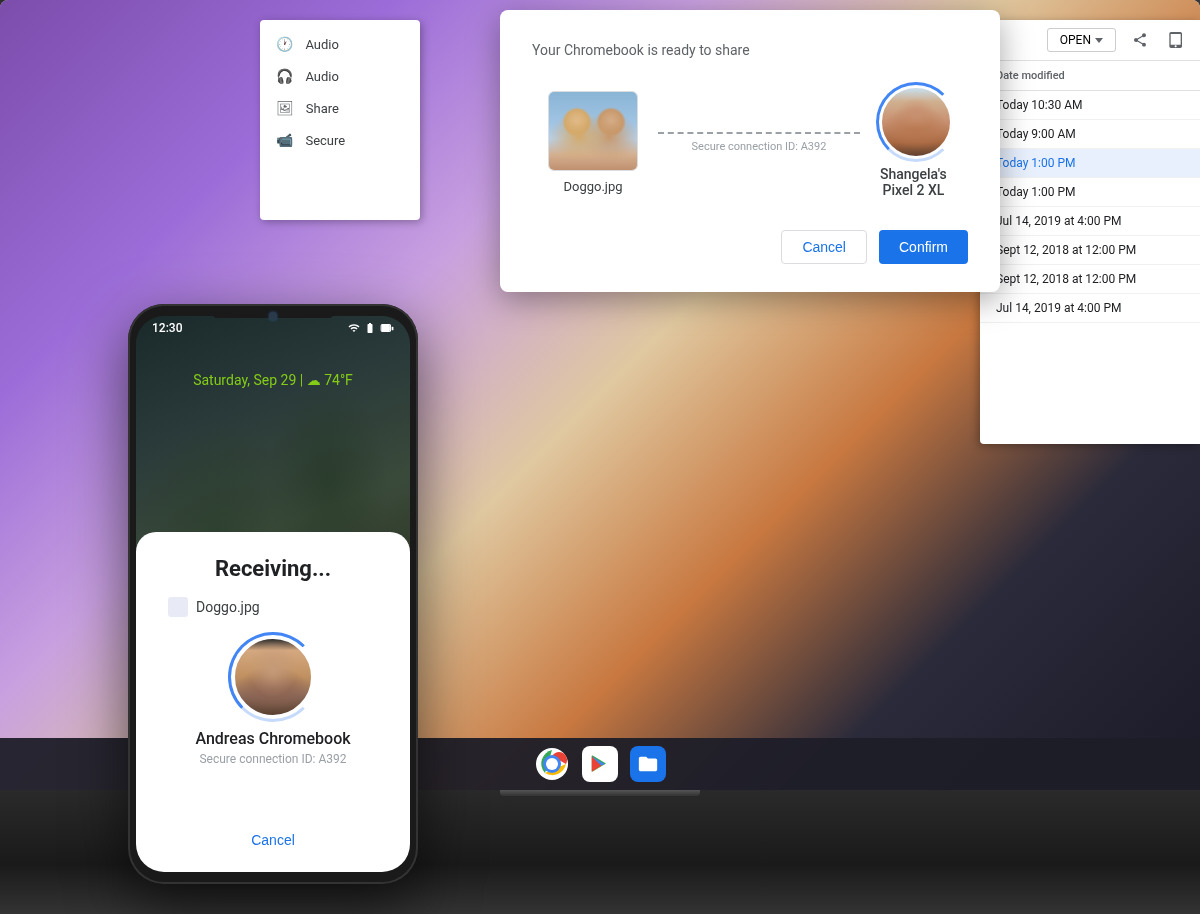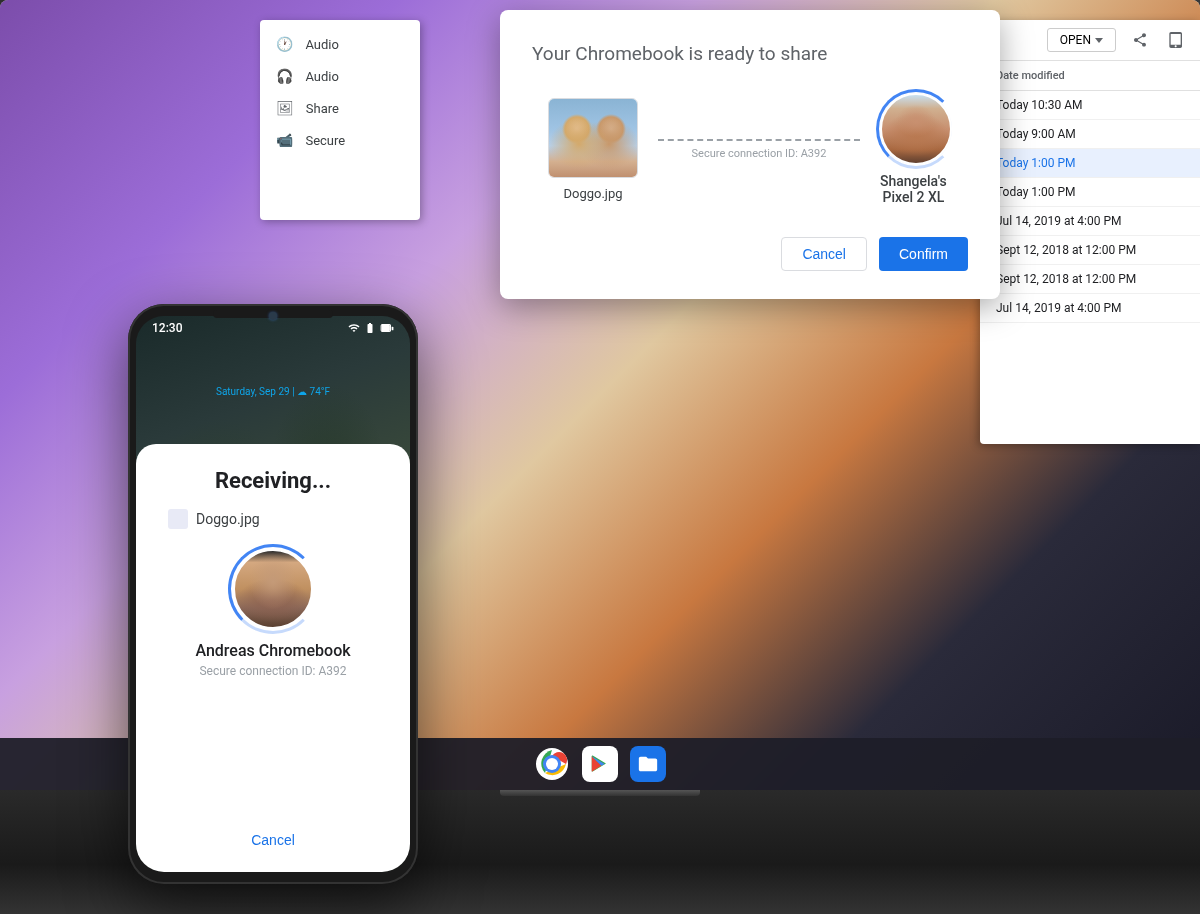--- a/index.html
+++ b/index.html
@@ -158,21 +158,21 @@
     }
 
     .dialog-title {
       font-size: 20px;
       font-weight: 500;
       color: #202124;
       margin-bottom: 4px;
     }
 
     .dialog-subtitle {
-      font-size: 19px;
+      font-size: 14px;
       color: #5f6368;
       margin-bottom: 28px;
     }
 
     .dialog-content {
       display: flex;
       align-items: center;
       justify-content: space-between;
       margin-bottom: 32px;
       padding: 0 16px;
@@ -361,24 +361,24 @@
     }
 
     .phone-icons {
       display: flex;
       gap: 4px;
       align-items: center;
     }
 
     .phone-date-weather {
       position: absolute;
-      top: 70px; left: 0; right: 0;
+      top: 56px; left: 0; right: 0;
       text-align: center;
-      color: #0ea5e9;
-      font-size: 10px;
+      color: #84cc16;
+      font-size: 14px;
     }
 
     
     .phone-notch {
       position: absolute;
       top: 6px; left: 50%;
       transform: translateX(-50%);
       width: 120px; height: 8px;
       background: #1a1a1a;
       border-radius: 4px;
@@ -394,21 +394,21 @@
       background: #2a3a4a;
       border-radius: 50%;
       z-index: 21;
       box-shadow: 0 0 3px rgba(66,133,244,0.5);
     }
 
     
     .phone-receiving-card {
       position: absolute;
       bottom: 0; left: 0; right: 0;
-      height: 428px;
+      height: 340px;
       background: white;
       border-radius: 20px 20px 0 0;
       padding: 24px 20px;
       display: flex;
       flex-direction: column;
       align-items: center;
       z-index: 10;
     }
 
     .receiving-title {

